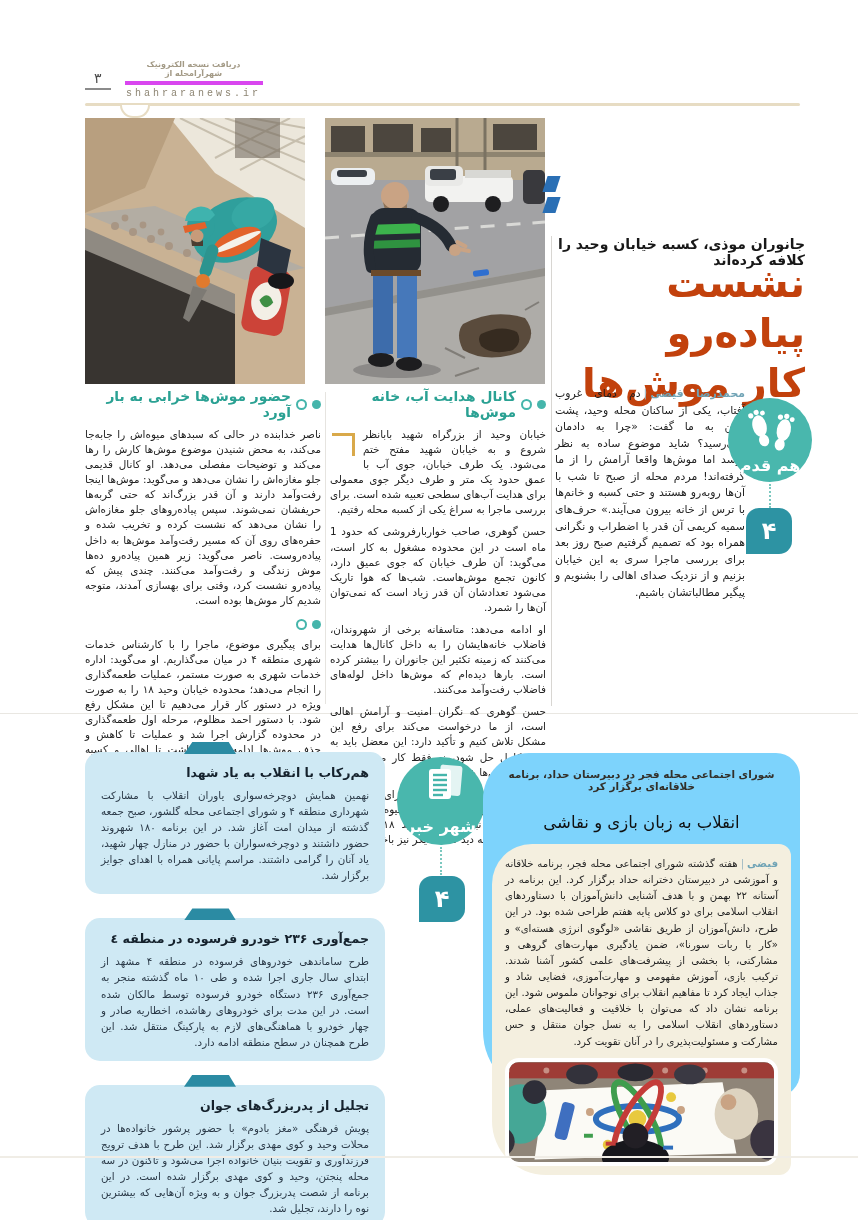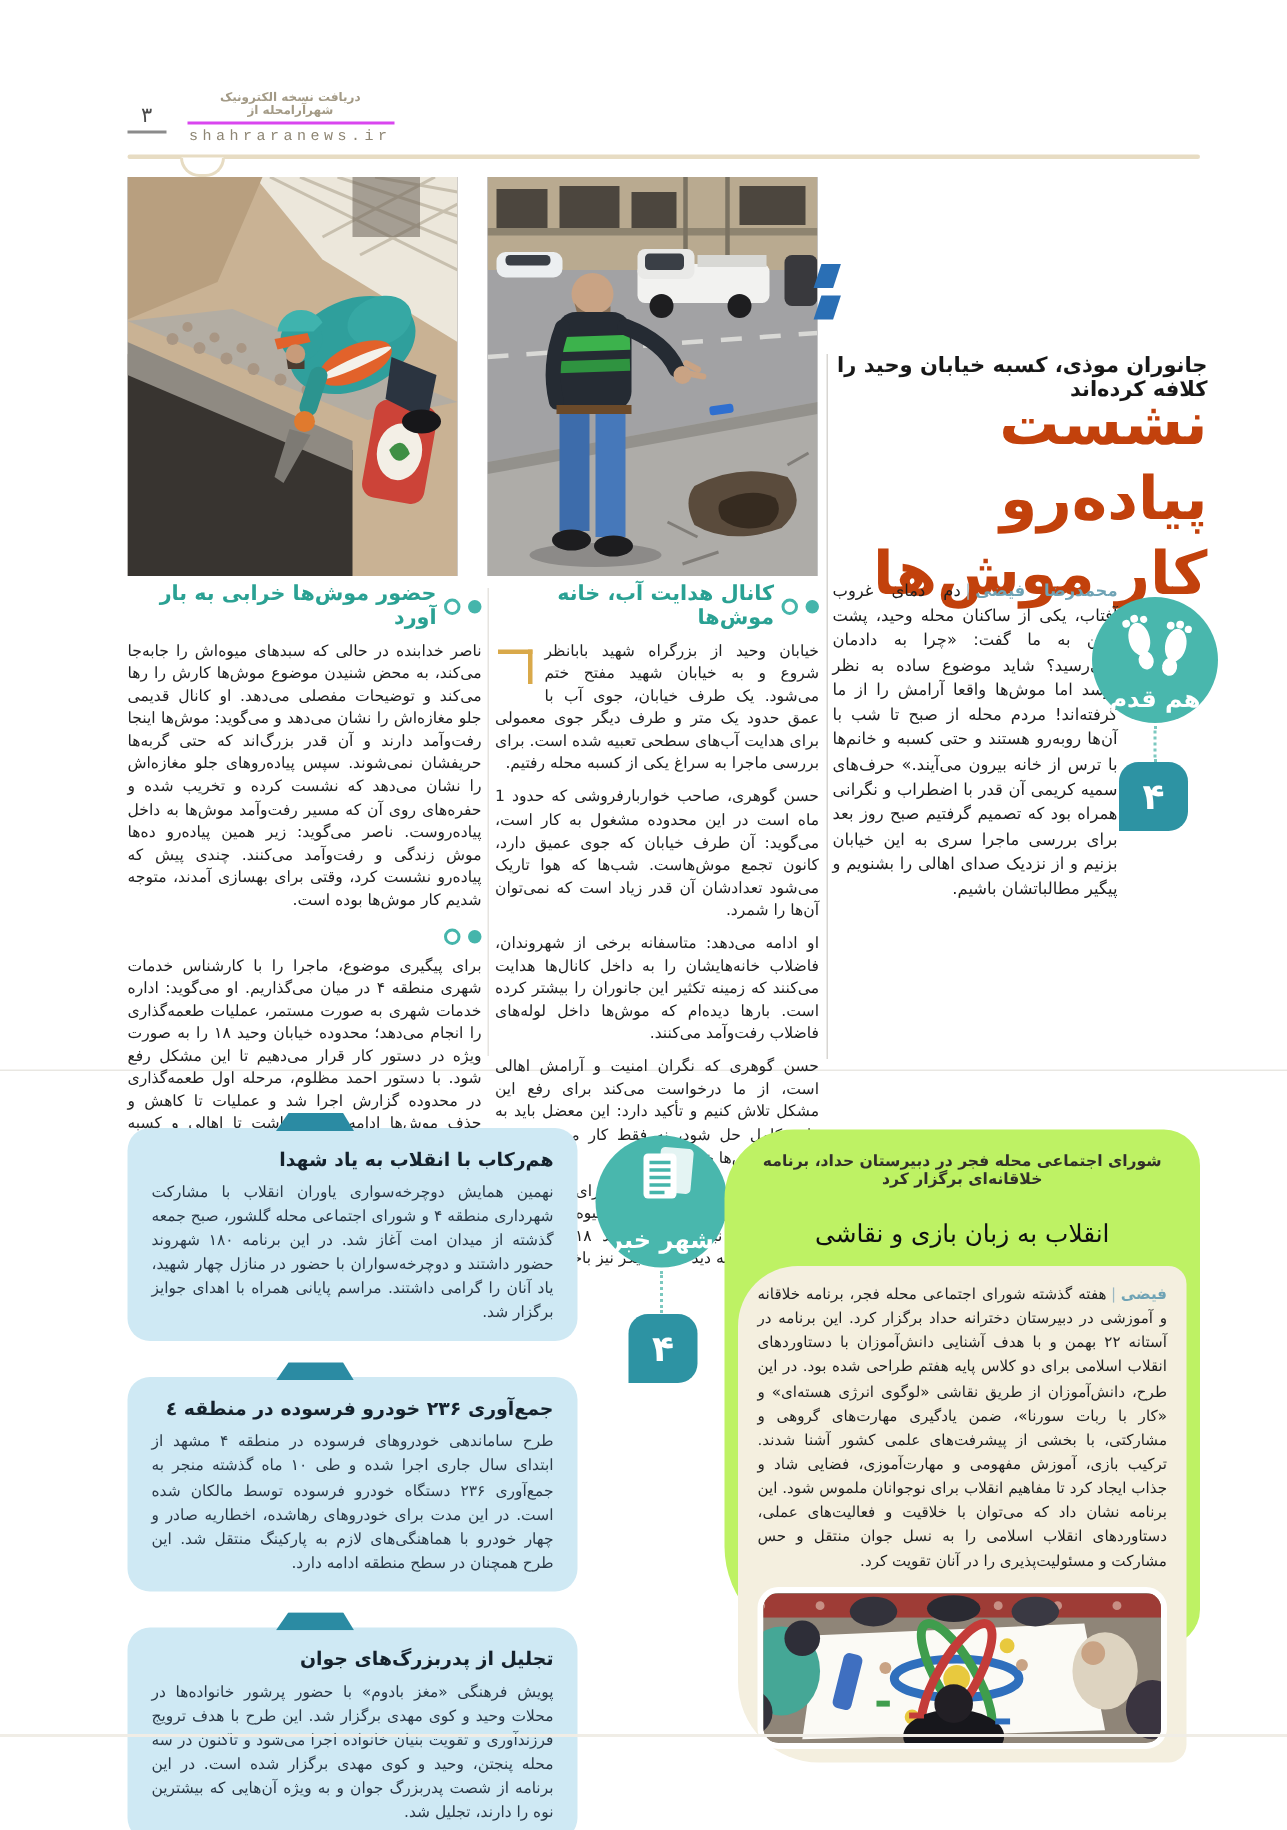--- a/index.html
+++ b/index.html
@@ -2,21 +2,21 @@
 <html lang="fa" dir="rtl"><head>
 <meta charset="utf-8">
 <style>
   html,body{margin:0;padding:0;background:#fff;}
   body{font-family:"DejaVu Sans",sans-serif;direction:rtl;}
   .page{position:relative;width:858px;height:1220px;background:#fff;overflow:hidden;}
 
   
   .masthead{position:absolute;top:60px;left:85px;display:flex;align-items:center;gap:14px;direction:rtl;}
   .mh-text{width:138px;text-align:center;}
-  .mh-tagline{font-size:8px;color:#a39a86;font-weight:bold;padding-bottom:3px;border-bottom:2px solid #d946ef;}
+  .mh-tagline{font-size:8px;color:#a39a86;font-weight:bold;padding-bottom:3px;border-bottom:4px solid #d946ef;}
   .mh-site{font-family:Liberation Mono, monospace;font-size:10px;letter-spacing:3px;color:#8d8573;padding-top:3px;}
   .mh-page{font-size:14px;color:#4a4a4a;border-bottom:2px solid #8b8b8b;padding:0 9px 2px;}
   .header-rule{position:absolute;top:103px;left:85px;width:715px;height:3px;background:#e7dcc3;border-radius:3px;}
   .header-notch{position:absolute;top:105px;left:120px;width:26px;height:11px;background:#fff;border:2px solid #e7dcc3;border-top:none;border-radius:0 0 14px 14px;}
 
   
   .photo{position:absolute;top:118px;height:266px;width:220px;overflow:hidden;background:#999;}
   .photo svg{display:block;}
   .photo1{left:85px;}
   .photo2{left:325px;}
@@ -60,21 +60,21 @@
   .bracket{float:left;width:20px;height:20px;border-top:3px solid #d9a94a;border-right:3px solid #d9a94a;margin:6px 8px 2px 2px;}
 
   
   .nbox-wrap{position:absolute;left:85px;top:752px;width:300px;}
   .nbox{position:relative;background:#cfe9f4;border-radius:15px;padding:13px 16px 11px;margin-bottom:24px;}
   .nbox .tab{position:absolute;top:-10px;left:99px;width:52px;height:12px;background:#2b8ba3;clip-path:polygon(0 100%,16% 0,86% 0,100% 100%);}
   .nbox h4{font-size:12.6px;color:#15222d;margin:0 0 7px;text-align:right;}
   .nbox p{font-size:10.3px;line-height:1.56;color:#2a3947;margin:0;text-align:justify;}
 
   
-  .blob{position:absolute;left:483px;top:753px;width:317px;height:344px;background:#bef264;border-radius:46px 24px 24px 66px;}
+  .blob{position:absolute;left:483px;top:753px;width:317px;height:344px;background:#7dd3fc;border-radius:46px 24px 24px 66px;}
   .blob-head{padding:15px 20px 4px;text-align:center;}
   .blob-kicker{font-size:10.4px;font-weight:bold;color:#33302a;}
   .blob-title{font-size:16.5px;font-weight:normal;color:#0f0f0f;margin-top:21px;}
   .blob-inner{margin:8px 9px 9px;background:#f4efdf;border-radius:40px 12px 12px 54px;padding:12px 13px 9px;}
   .blob-body{font-size:10.1px;line-height:1.6;text-align:justify;color:#1f1f1f;margin:0;}
   .blob-photo{margin-top:8px;border:4px solid #fff;border-radius:14px;overflow:hidden;height:100px;background:#8f8578;}
   .blob-photo svg{display:block;}
 </style>
 </head>
 <body>

